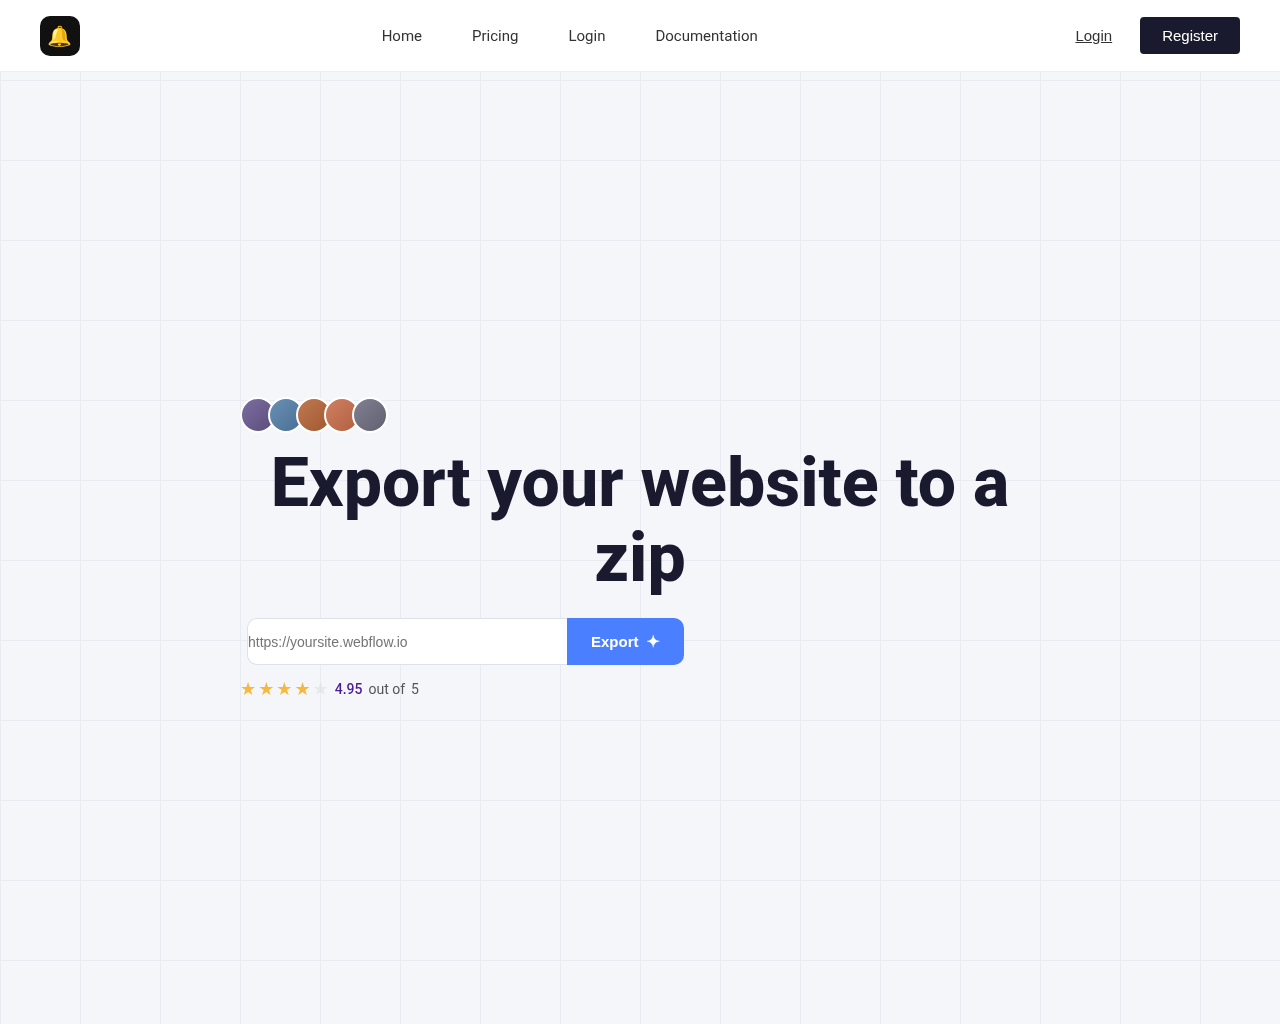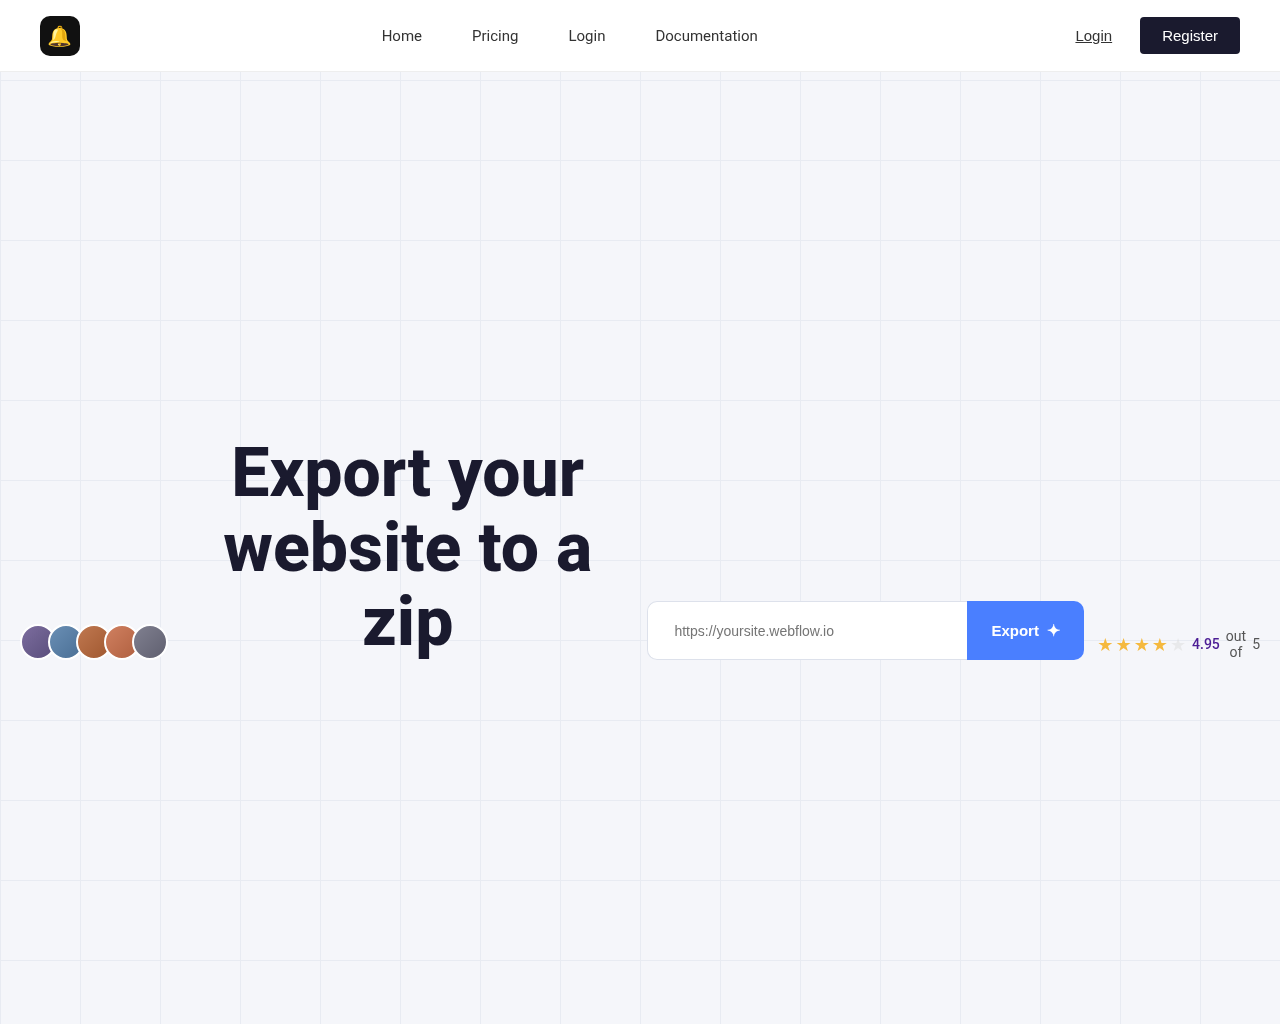--- a/index.html
+++ b/index.html
@@ -49,21 +49,21 @@
       position: absolute; top: 0; left: 0; right: 0; bottom: 0;
       background-image:
         linear-gradient(#dde1eb 1px, transparent 1px),
         linear-gradient(90deg, #dde1eb 1px, transparent 1px);
       background-size: 80px 80px;
       opacity: 0.5;
     }
 
     .hero-content {
       position: relative; z-index: 1;
-      display: flex; flex-direction: row; align-items: flex-end;
+      display: flex; flex-direction: column; align-items: flex-start;
       gap: 13px; padding: 40px 20px;
     }
 
     .avatar-row {
       display: flex; align-items: center;
     }
     .avatar {
       width: 36px; height: 36px; border-radius: 50%;
       border: 2px solid #fff;
       margin-left: -8px;
@@ -83,28 +83,29 @@
       line-height: 1.1; max-width: 800px;
     }
     .hero-subtitle {
       font-size: 18px; color: #555; max-width: 520px; line-height: 1.6;
     }
 
     .export-form {
       display: flex; gap: 0; margin-top: 10px;
     }
     .export-input {
-      width: 320px; padding: 14px 26px;
+      width: 320px; padding: 14px 0;
       border: 1.5px solid #dde1eb; border-right: none;
       border-radius: 10px 0 0 10px;
       font-size: 14px; color: #999; outline: none;
       background: #fff;
+      margin-left: 7px;
     }
     .export-btn {
-      padding: 20px 24px;
+      padding: 14px 24px;
       background: #4a7fff; color: #fff;
       border: none; border-radius: 0 10px 10px 0;
       cursor: pointer; font-size: 15px; font-weight: 600;
       display: flex; align-items: center; gap: 8px;
     }
 
     .rating-row {
       display: flex; align-items: center; gap: 6px; font-size: 14px; color: #555;
     }
     .stars { display: flex; gap: 2px; }

